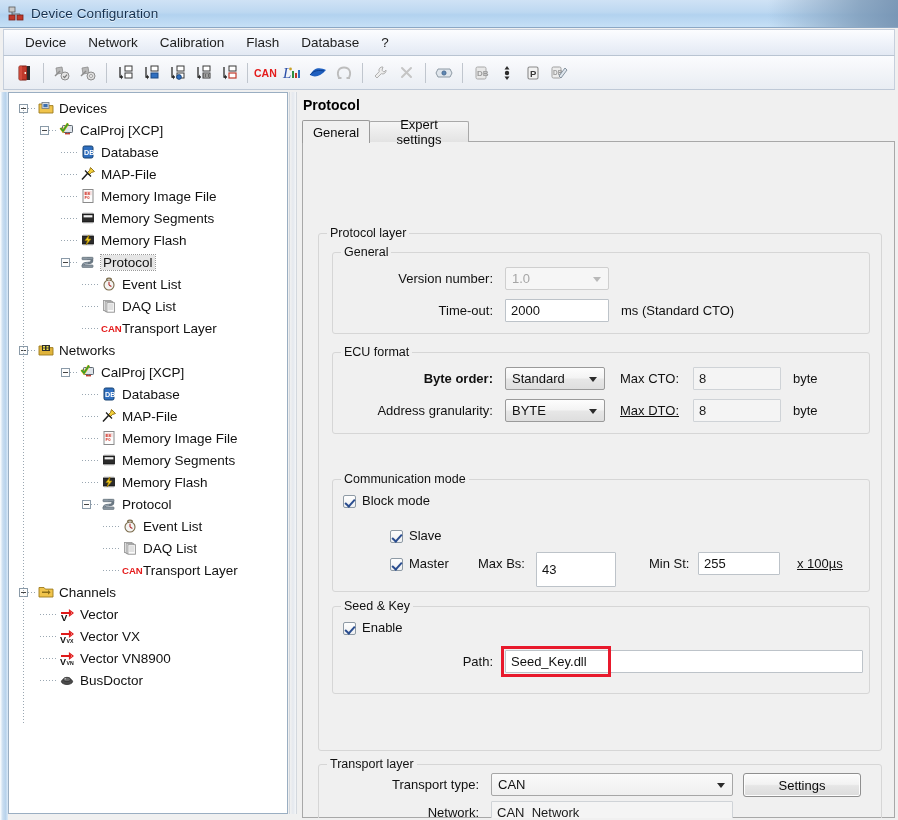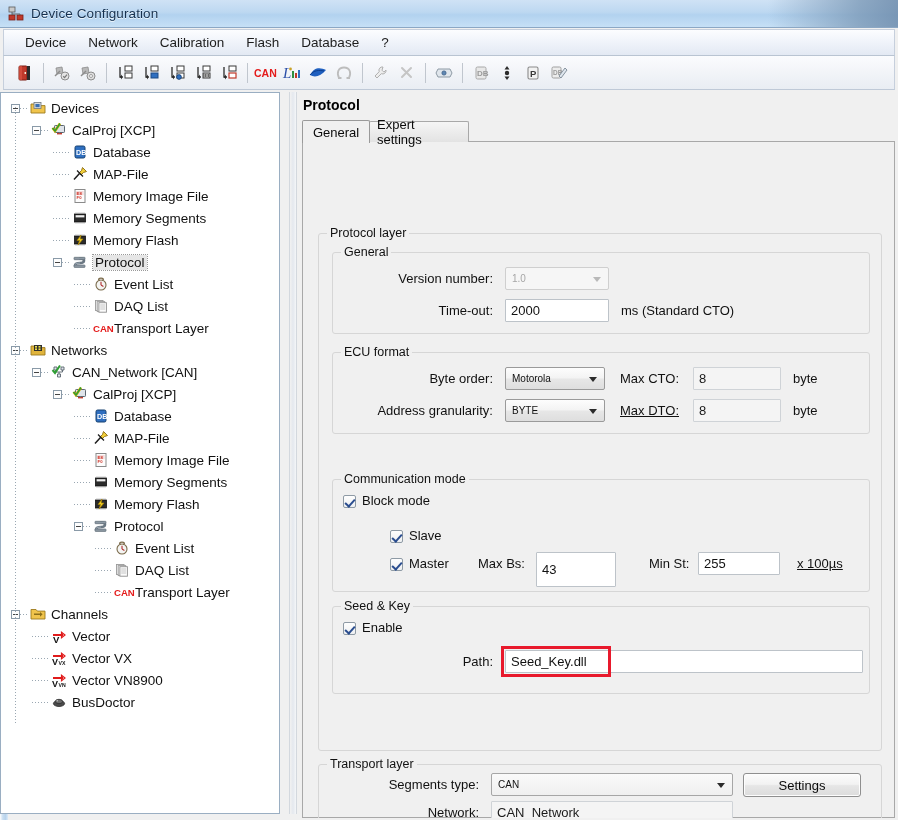--- a/index.html
+++ b/index.html
@@ -82,21 +82,21 @@
     display: flex; align-items: center; justify-content: center;
     flex: none; position: relative;
   }
   .tb-sep {
     width: 1px; height: 20px; background: #c0c6ce;
     margin: 0 5px; flex: none;
   }
 
   
   .treepanel {
-    position: absolute; left: 0; top: 92px;
+    position: absolute; left: 8px; top: 92px;
     width: 280px; height: 722px;
     background: #ffffff;
     border: 1px solid #9aaec2;
     box-sizing: border-box;
     overflow: hidden;
   }
   .splitstrip {
     position: absolute; left: 289px; top: 92px;
     width: 8px; height: 722px;
     background: linear-gradient(to right,#f2f2f2,#e4e8ee,#f4f6f8);
@@ -179,20 +179,21 @@
   .tab.active {
     background: #f0f0f0;
     border-color: #9a9a9a;
     height: 23px;
     top: -1px;
     z-index: 3;
   }
   .tab.inactive {
     background: linear-gradient(to bottom,#f5f5f5,#e3e3e3);
     z-index: 2;
+    text-align: center;
   }
   .tabline {
     position: absolute; left: 5px; top: 49px;
     width: 593px; height: 1px; background: #a8a8a8;
   }
 
   .tabbody {
     position: absolute; left: 5px; top: 50px;
     width: 593px; height: 676px;
     background: #f0f0f0;
@@ -236,21 +237,21 @@
     border-radius: 1px;
   }
   .tbox.ro { background: #f4f4f4; color: #1b1b1b; border-color: #cfd3d7; }
 
   .combo {
     position: absolute;
     background: linear-gradient(to bottom,#fdfdfd 0%,#f3f3f3 48%,#e7e7e7 52%,#dedede 100%);
     border: 1px solid #9a9a9a;
     border-radius: 2px;
     box-sizing: border-box;
-    font-size: 10px; color: #111;
+    font-size: 13px; color: #111;
     display: flex; align-items: center;
     padding-left: 6px;
   }
   .combo .arr {
     position: absolute; right: 7px; top: 50%;
     margin-top: -2px;
     width: 0; height: 0;
     border-left: 4.5px solid transparent;
     border-right: 4.5px solid transparent;
     border-top: 5px solid #2b2b2b;
@@ -593,30 +594,20 @@
           <span class="ico"><svg width="16" height="16" viewBox="0 0 16 16">
               <path d="M1 4 h5 l1.4 1.6 H15 V13 H1 Z" fill="#e0b43c" stroke="#9c7a1e" stroke-width="0.9"></path>
               <rect x="4" y="3" width="8" height="6" fill="#2e2e2e"></rect>
               <rect x="5" y="4" width="2" height="1.6" fill="#f0e24a"></rect>
               <rect x="8.5" y="4" width="2" height="1.6" fill="#f0e24a"></rect>
               <rect x="5" y="6.4" width="2" height="1.6" fill="#f0e24a"></rect>
               <rect x="8.5" y="6.4" width="2" height="1.6" fill="#f0e24a"></rect>
             </svg></span>
           <span class="lbl">Networks</span>
         </div>
-        <div class="tnode" style="padding-left: 31px;">
-          <div class="expander"></div>
-          <div class="dots-h" style="width: 7px;"></div>
-          <span class="ico"><svg width="16" height="16" viewBox="0 0 16 16">
-              <path d="M3 3 h3 v3 h-3 Z M10 3 h3 v3 h-3 Z M6.5 10 h3 v3 h-3 Z" fill="#dfe4ea" stroke="#5a646e" stroke-width="0.9"></path>
-              <path d="M4.5 6 V8 H11.5 V6 M8 8 V10" stroke="#5a646e" stroke-width="0.9" fill="none"></path>
-              <path d="M1.5 6 L4 9 L9 1.5" fill="none" stroke="#2f9e34" stroke-width="2"></path>
-            </svg></span>
-          <span class="lbl">CAN_Network [CAN]</span>
-        </div>
         <div class="tnode" style="padding-left: 52px;">
           <div class="expander"></div>
           <div class="dots-h" style="width: 7px;"></div>
           <span class="ico"><svg width="16" height="16" viewBox="0 0 16 16">
               <rect x="3.5" y="3.5" width="10" height="7" rx="0.8" fill="#dfe4ea" stroke="#5c6670" stroke-width="1"></rect>
               <rect x="6" y="11" width="5" height="1.4" fill="#c43a2b"></rect>
               <rect x="8" y="10.4" width="1" height="1" fill="#7a7a7a"></rect>
               <path d="M1.5 6 L4 9 L9 1.5" fill="none" stroke="#e3b400" stroke-width="2.6"></path>
               <path d="M1.5 6 L4 9 L9 1.5" fill="none" stroke="#2f9e34" stroke-width="1.5"></path>
             </svg></span>
@@ -784,23 +775,23 @@
           </div>
 
           <div class="lblr" style="left:10px; top:50px; width:150px;">Time-out:</div>
           <div class="tbox" style="left:172px; top:46px; width:104px; height:23px;">2000</div>
           <div class="lbll" style="left:288px; top:50px;">ms   (Standard CTO)</div>
         </div>
 
         <div class="grp" style="left:13px; top:118px; width:538px; height:82px;">
           <div class="cap">ECU format</div>
 
-          <div class="lblr" style="left:10px; top:18px; width:150px;">Byte order:</div>
+          <div class="lblr" style="left:10px; top:18px; width:150px;font-weight:bold;">Byte order:</div>
           <div class="combo" style="left:172px; top:14px; width:100px; height:23px;">
-            <span>Motorola</span>
+            <span>Standard</span>
             <span class="arr"></span>
           </div>
           <div class="lbll" style="left:287px; top:18px;">Max CTO:</div>
           <div class="tbox ro" style="left:360px; top:14px; width:88px; height:23px;">8</div>
           <div class="lbll" style="left:460px; top:18px;">byte</div>
 
           <div class="lblr" style="left:10px; top:50px; width:150px;">Address granularity:</div>
           <div class="combo" style="left:172px; top:46px; width:100px; height:23px;">
             <span>BYTE</span>
             <span class="arr"></span>
@@ -839,21 +830,21 @@
           <div class="lblr" style="left:60px; top:47px; width:100px;">Path:</div>
           <div class="tbox" style="left:172px; top:43px; width:358px; height:23px;">Seed_Key.dll</div>
           <div class="redbox" style="left: 168px; top: 39px; width: 110px; height: 31px; border-color: rgb(232, 25, 44);"></div>
         </div>
 
       </div>
 
       <div class="grp" style="left:15px; top:622px; width:564px; height:110px;">
         <div class="cap">Transport layer</div>
 
-        <div class="lblr" style="left:10px; top:12px; width:150px;">Segments type:</div>
+        <div class="lblr" style="left:10px; top:12px; width:150px;">Transport type:</div>
         <div class="combo flat" style="left:172px; top:8px; width:242px; height:23px;">
           <span>CAN</span>
           <span class="arr"></span>
         </div>
         <div class="btn" style="left:424px; top:8px; width:118px; height:24px;">Settings</div>
 
         <div class="lblr" style="left:10px; top:40px; width:150px;">Network:</div>
         <div class="tbox ro" style="left:172px; top:36px; width:242px; height:23px;">CAN_Network</div>
 
       </div>

